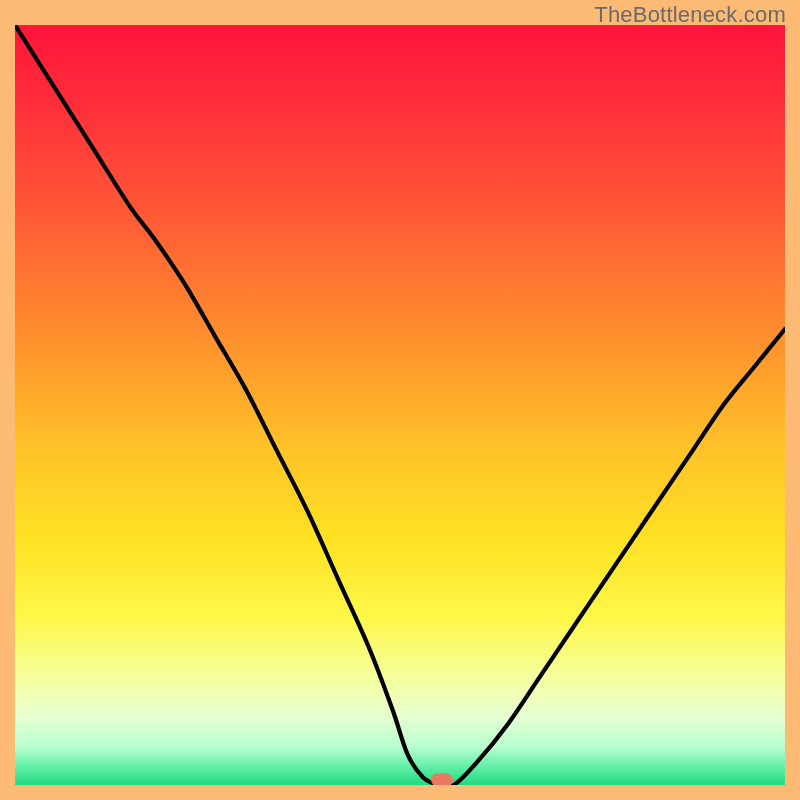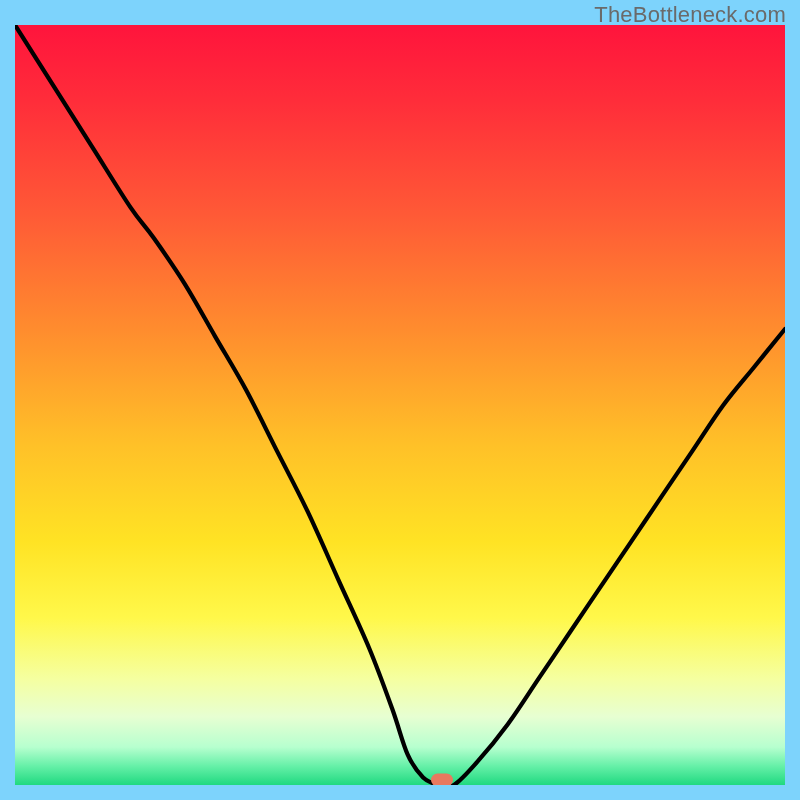--- a/index.html
+++ b/index.html
@@ -8,21 +8,21 @@
     width: 800px;
     height: 800px;
     background: #000;
     overflow: hidden;
     font-family: Arial, Helvetica, sans-serif;
   }
   .stage {
     position: relative;
     width: 800px;
     height: 800px;
-    background: #7dd3fc;
+    background: #fdba74;
   }
   .plot {
     position: absolute;
     left: 15px;
     top: 25px;
     width: 770px;
     height: 760px;
     overflow: hidden;
   }
   .gradient {

